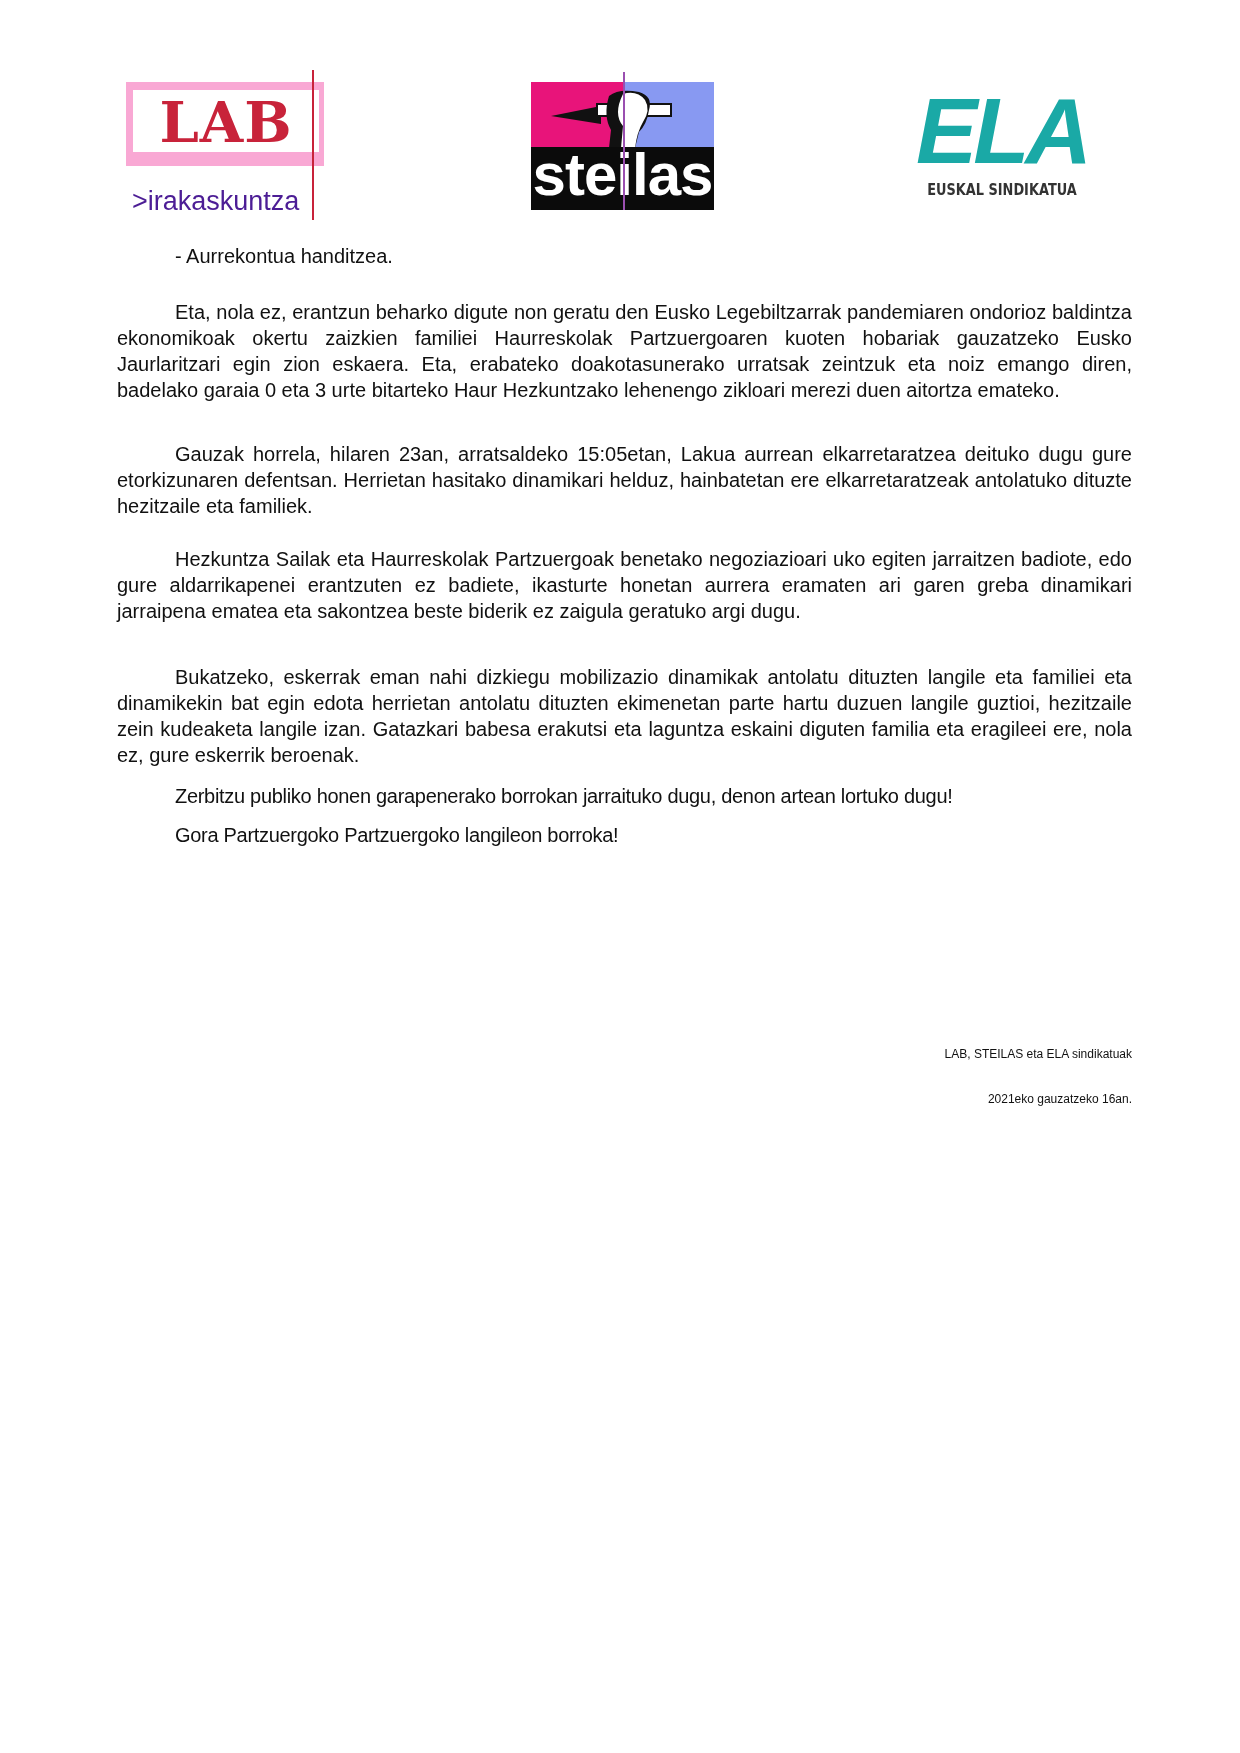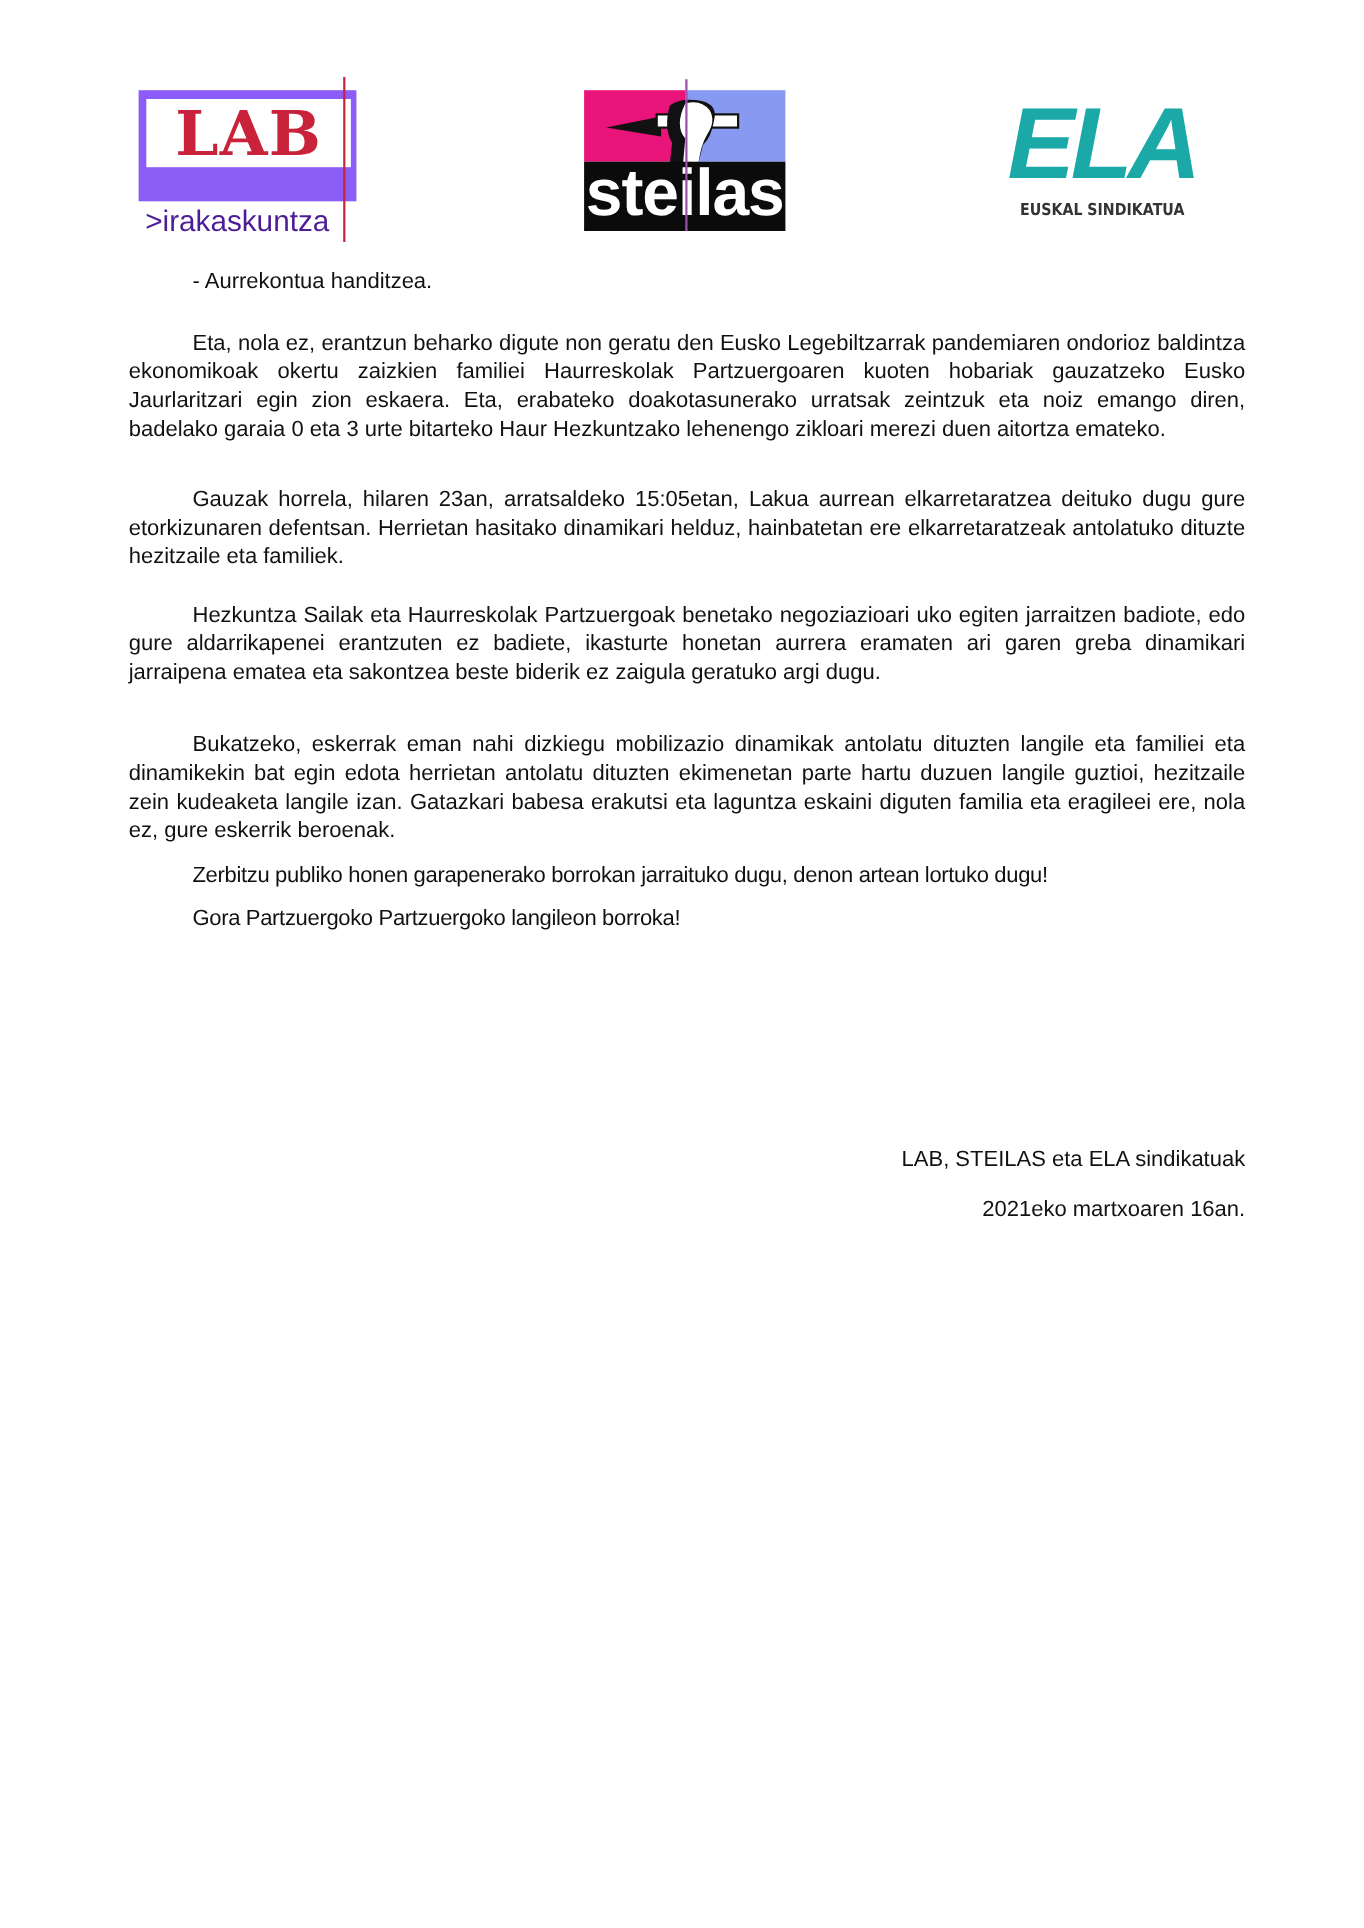--- a/index.html
+++ b/index.html
@@ -4,22 +4,22 @@
   <style>
     html, body { margin: 0; padding: 0; background: #ffffff; }
     body { width: 1240px; height: 1753px; position: relative; overflow: hidden;
            font-family: "Liberation Sans", sans-serif; color: #111; }
 
     
     .logo { position: absolute; }
 
     
     #lab-logo { left: 126px; top: 80px; width: 200px; height: 140px; }
-    #lab-logo .lab-box { position: absolute; left: 0; top: 2px; width: 198px; height: 101px;
-      background: #8b5cf6; }
+    #lab-logo .lab-box { position: absolute; left: 0; top: 2px; width: 198px; height: 84px;
+      background: #f9a8d4; }
     #lab-logo .lab-inner { position: absolute; left: 7px; top: 8px; width: 186px; height: 62px;
       background: #fff; }
     #lab-logo .lab-text { position: absolute; left: 0; top: 2px; width: 186px; text-align: center;
       font-family: "DejaVu Serif", serif; font-weight: bold; font-size: 56px; line-height: 60px;
       color: #c8233a; letter-spacing: 1px; }
     #lab-logo .lab-sub { position: absolute; left: 6px; top: 106px; font-size: 27px;
       color: #4c1d95; line-height: 30px; }
     #lab-logo .lab-rule { position: absolute; left: 186px; top: -10px; width: 2px; height: 150px;
       background: #c8233a; }
 
@@ -40,21 +40,21 @@
       font-size: 92px; line-height: 100px; color: #1aa9a6; letter-spacing: -4px; }
     #ela-logo .ela-sub { position: absolute; left: 0; top: 86px; width: 180px; text-align: center;
       font-family: "DejaVu Sans", sans-serif; font-weight: bold; font-size: 15px; color: #333;
       letter-spacing: 0px; transform: scaleX(0.86); }
 
     
     .doc { position: absolute; left: 117px; width: 1015px; font-size: 20px; line-height: 26px; }
     .para { margin: 0; text-align: justify; text-indent: 58px; }
     .item { position: absolute; left: 175px; font-size: 20px; line-height: 26px; }
     .narrow { letter-spacing: -0.3px; }
-    .sign { position: absolute; right: 108px; font-size: 20px; line-height: 26px; text-align: right; }
+    .sign { position: absolute; right: 108px; font-size: 12px; line-height: 26px; text-align: right; }
   </style>
 </head>
 <body>
 
 <div class="logo" id="lab-logo">
   <div class="lab-box">
     <div class="lab-inner">
       <div class="lab-text">LAB</div>
     </div>
   </div>
@@ -96,13 +96,13 @@
 </div>
 
 <div class="doc" style="top:664px;">
   <p class="para">Bukatzeko, eskerrak eman nahi dizkiegu mobilizazio dinamikak antolatu dituzten langile eta familiei eta dinamikekin bat egin edota herrietan antolatu dituzten ekimenetan parte hartu duzuen langile guztioi, hezitzaile zein kudeaketa langile izan. Gatazkari babesa erakutsi eta laguntza eskaini diguten familia eta eragileei ere, nola ez, gure eskerrik beroenak.</p>
 </div>
 
 <div class="item narrow" style="top:783px;">Zerbitzu publiko honen garapenerako borrokan jarraituko dugu, denon artean lortuko dugu!</div>
 <div class="item narrow" style="top:822px;">Gora Partzuergoko Partzuergoko langileon borroka!</div>
 
 <div class="sign" style="top:1041px;">LAB, STEILAS eta ELA sindikatuak</div>
-<div class="sign" style="top:1086px;">2021eko martxoaren 16an.</div>
+<div class="sign" style="top:1086px;">2021eko gauzatzeko 16an.</div>
 
 </body></html>

